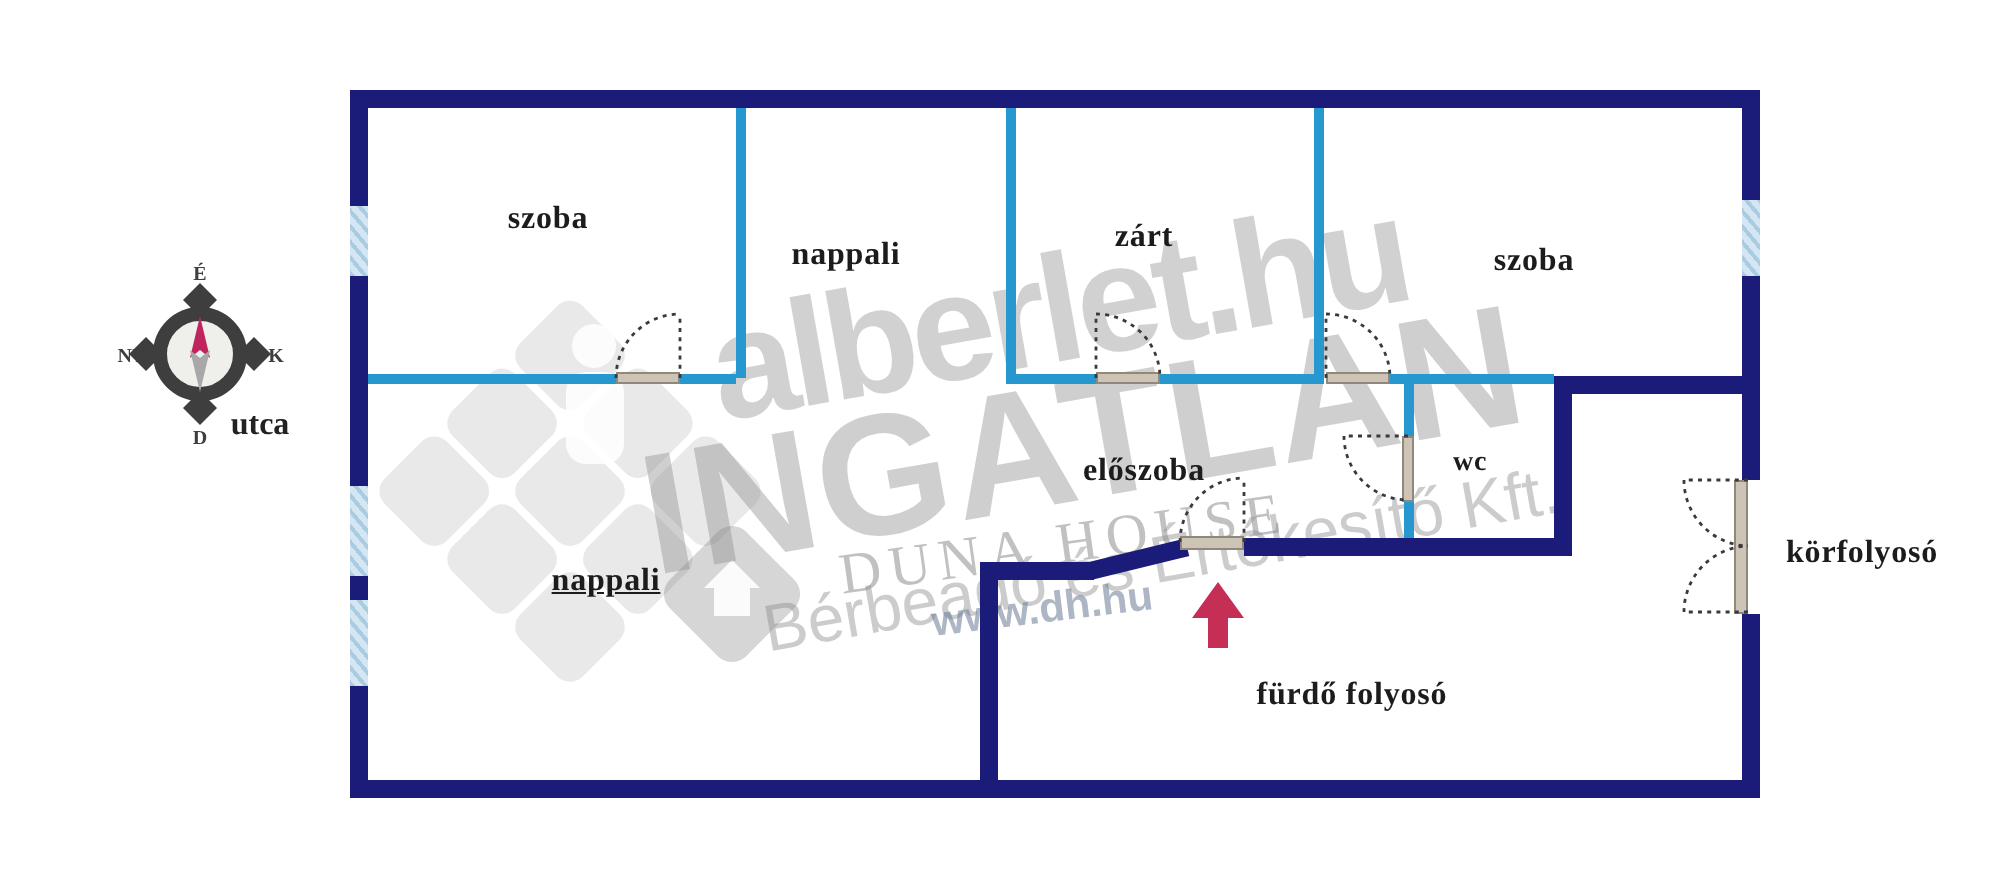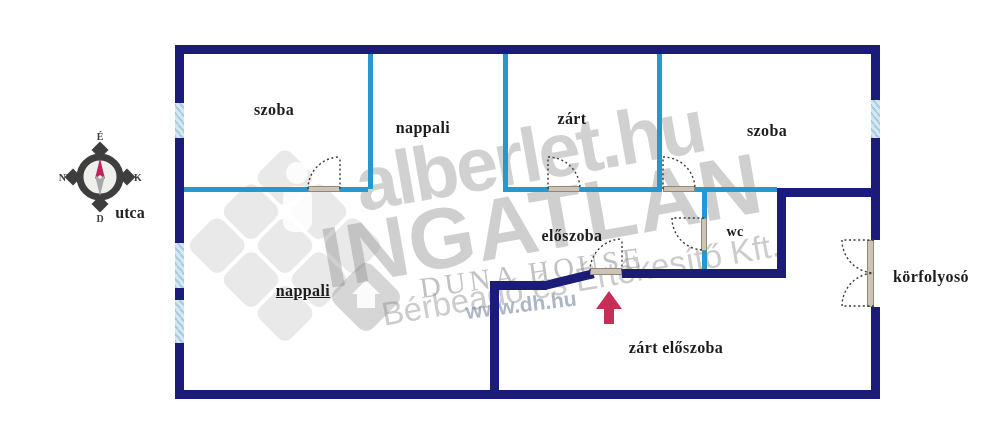--- a/index.html
+++ b/index.html
@@ -132,21 +132,21 @@
 
   <div class="label-layer">
     <div class="room-label" style="left:274px;top:110px;">szoba</div>
     <div class="room-label" style="left:423px;top:128px;">nappali</div>
     <div class="room-label" style="left:572px;top:119px;">zárt</div>
     <div class="room-label" style="left:767px;top:131px;">szoba</div>
     <div class="room-label" style="left:572px;top:236px;">előszoba</div>
     <div class="room-label small" style="left:735px;top:232px;">wc</div>
     <div class="room-label" style="left:303px;top:291px;text-decoration:underline;">nappali</div>
     <div class="room-label" style="left:931px;top:277px;">körfolyosó</div>
-    <div class="room-label" style="left:676px;top:348px;">zárt előszoba</div>
+    <div class="room-label" style="left:676px;top:348px;">fürdő folyosó</div>
     <div class="street" style="left:130px;top:213px;">utca</div>
 
     <svg class="overlay-svg" style="left:58px;top:128px;" width="88" height="98">
       <g fill="#3e3e3e">
         <rect x="36" y="16" width="12" height="12" transform="rotate(45 42 22)"></rect>
         <rect x="63" y="43" width="12" height="12" transform="rotate(45 69 49)"></rect>
         <rect x="36" y="70" width="12" height="12" transform="rotate(45 42 76)"></rect>
         <rect x="9" y="43" width="12" height="12" transform="rotate(45 15 49)"></rect>
       </g>
       <circle cx="42" cy="49" r="20" fill="#efefec" stroke="#3e3e3e" stroke-width="7"></circle>

